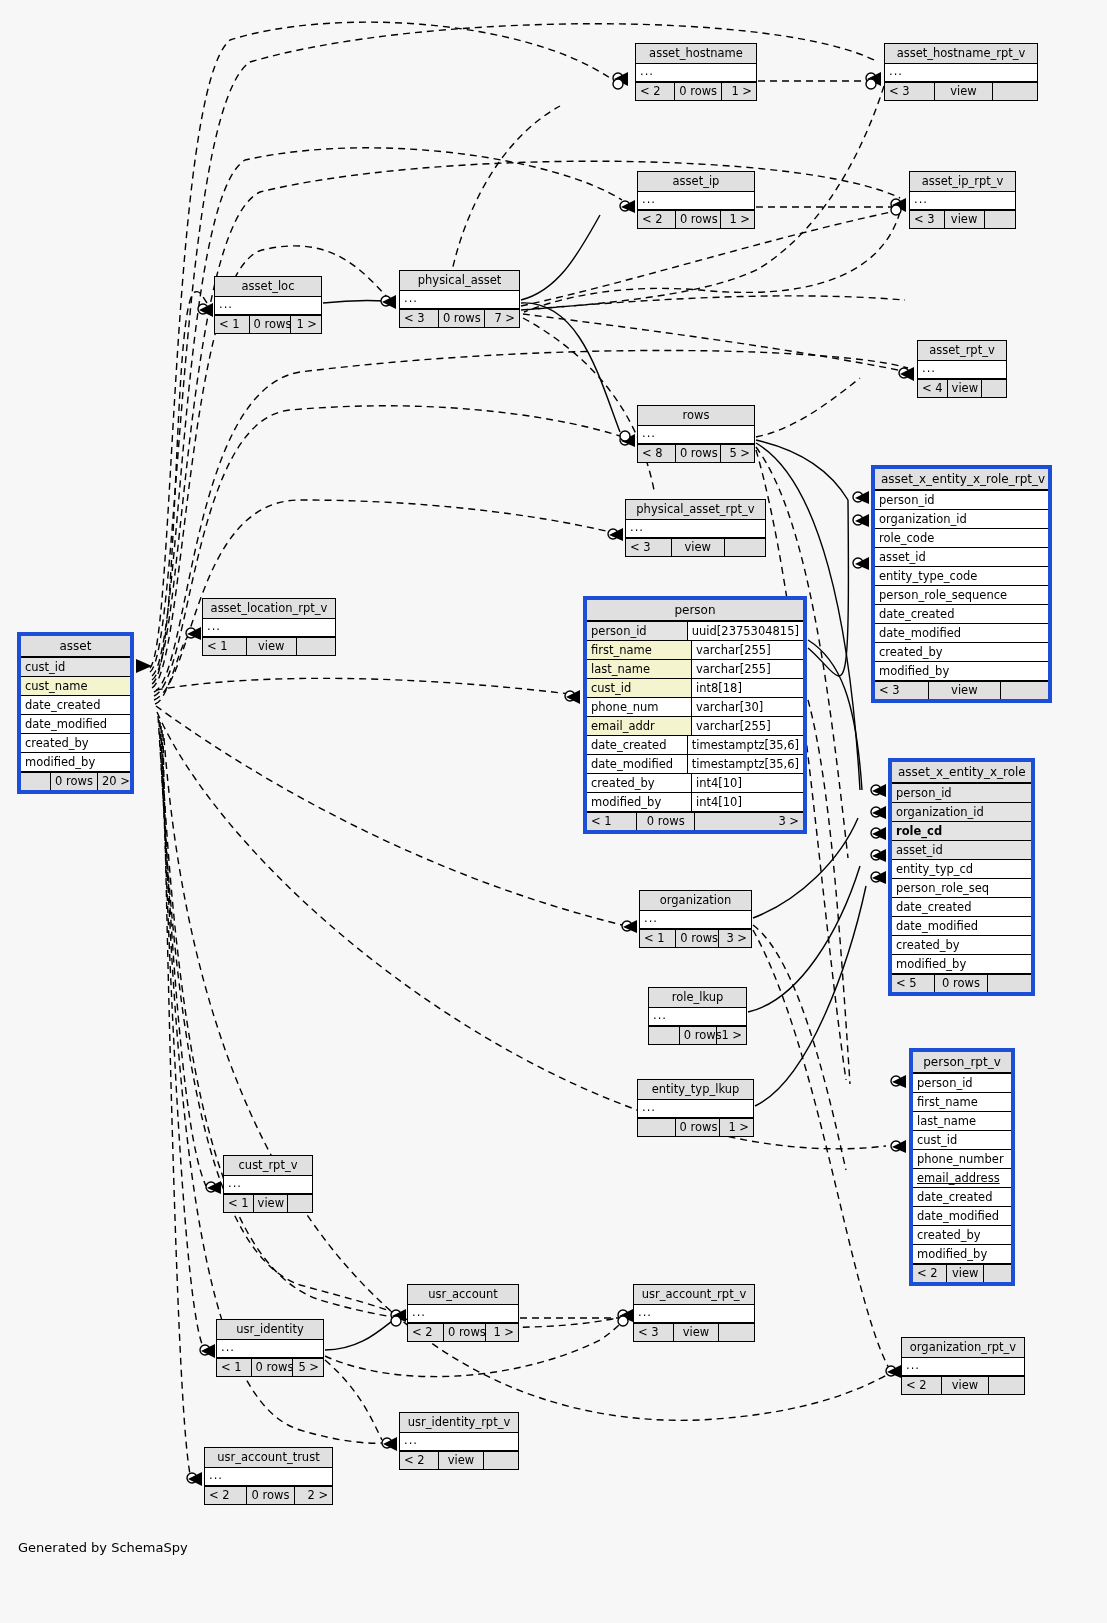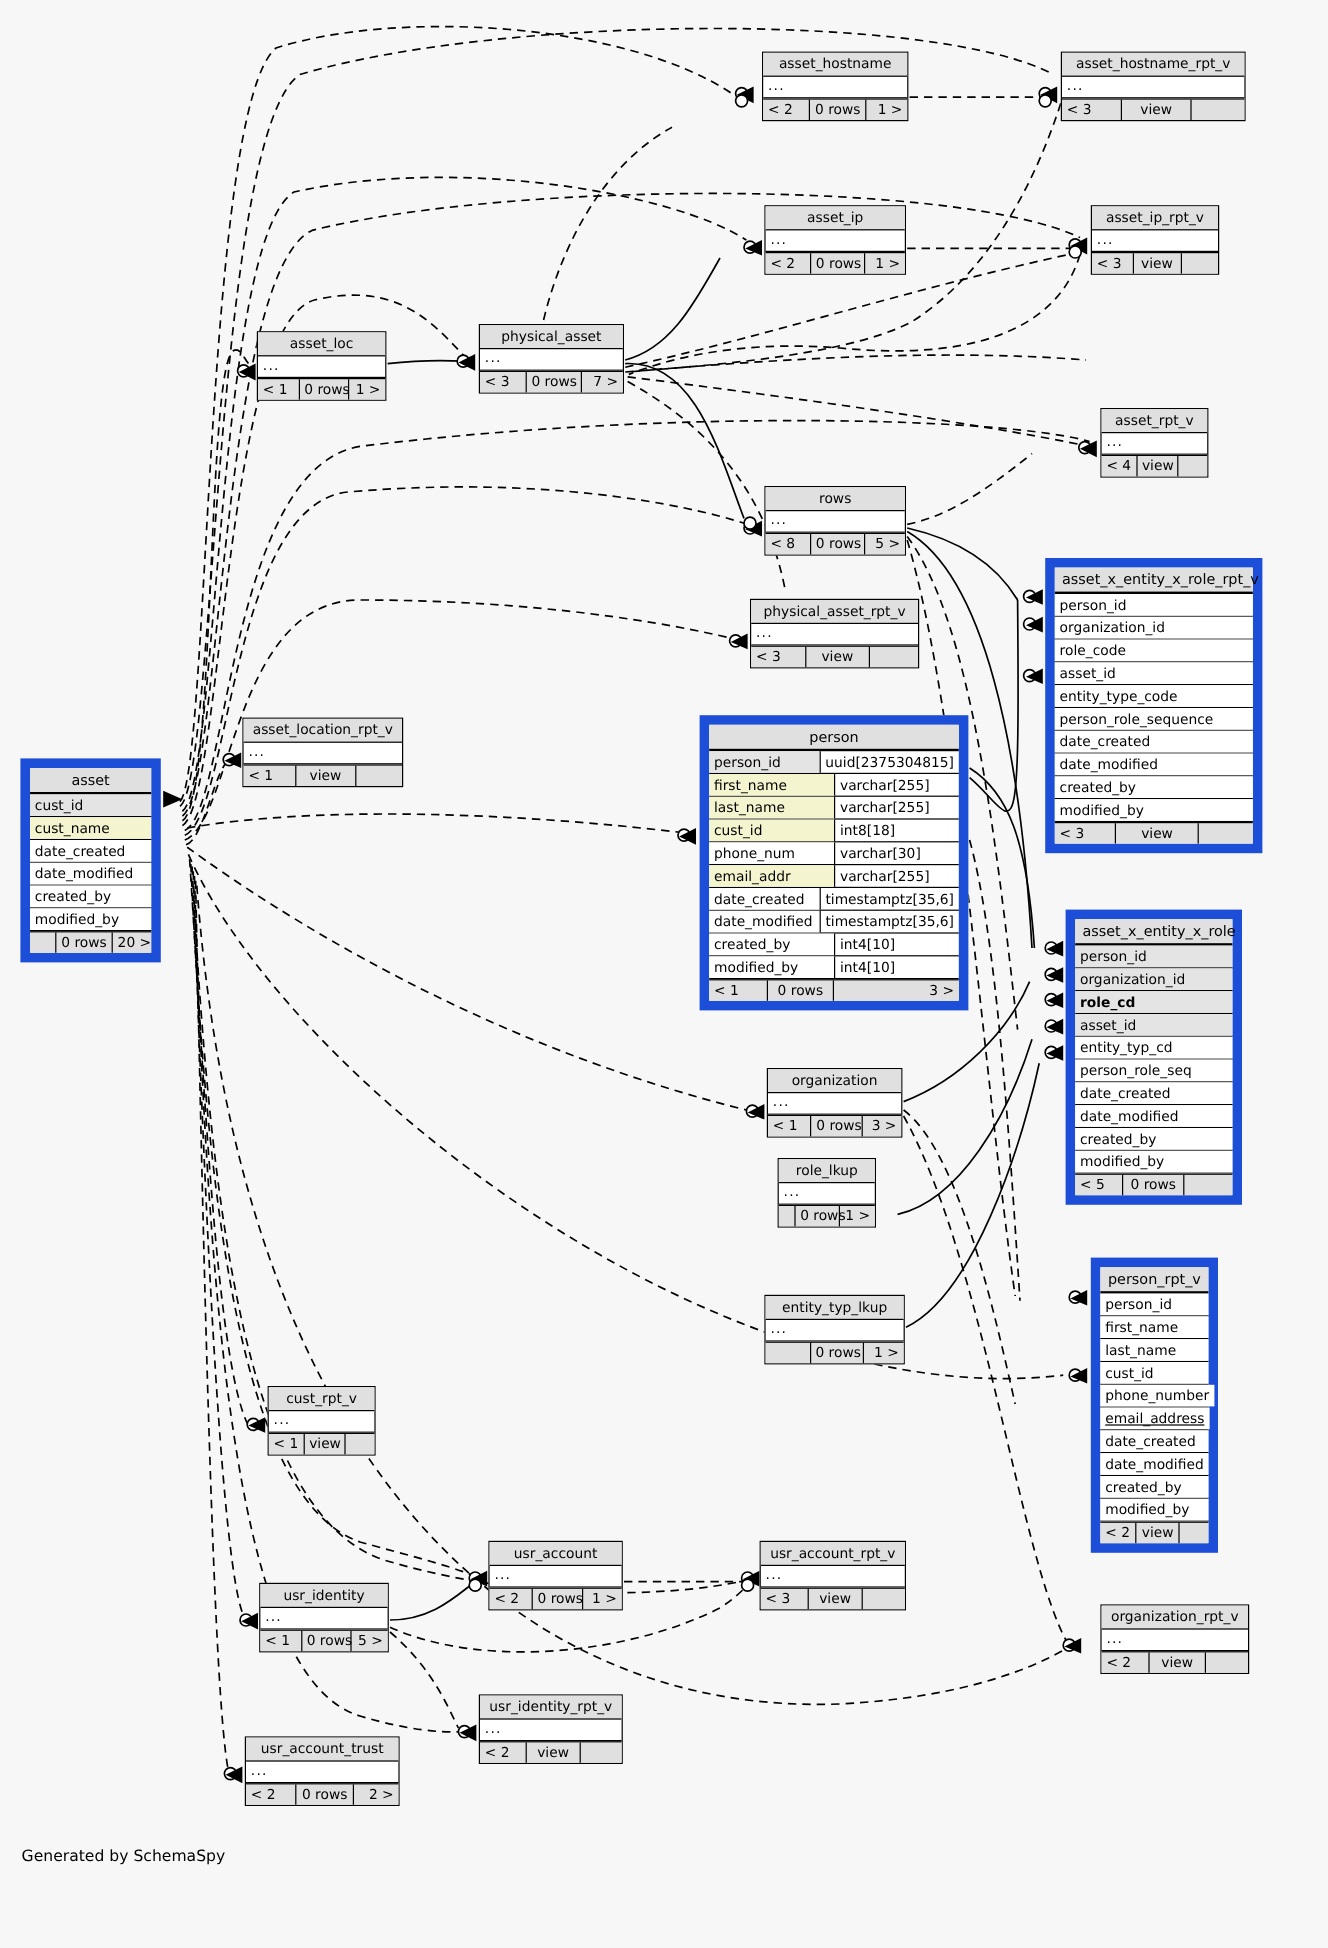--- a/index.html
+++ b/index.html
@@ -46,21 +46,21 @@
     text-align:center;
     white-space:nowrap;
     border-right:1px solid #000;
     box-sizing:border-box;
   }
   .foot > div:last-child{border-right:none;}
   .foot .f-l{text-align:left;}
   .foot .f-r{text-align:right;}
 
   
-  .node.detail{border:8px solid #1d4ed8;}
+  .node.detail{border:4px solid #1d4ed8;}
   .node.detail .title{
     border-bottom:2px solid #000;
     font-size:12px;padding:3px 6px;
   }
   .node.detail .col{
     display:flex;
     border-bottom:1px solid #000;
   }
   .node.detail .col:last-of-type{border-bottom:1px solid #000;}
   .node.detail .cname{
@@ -401,21 +401,21 @@
         <div class="title">organization</div>
         <div class="rowzone">
           <div class="ellipsis">...</div>
         </div>
         <div class="foot">
           <div class="f-l" style="width: 37.29px;">&lt; 1</div>
           <div style="width: 42.94px;">0 rows</div>
           <div class="f-r" style="width: 32.77px;">3 &gt;</div>
         </div>
       </div>
-      <div class="node" style="left: 648px; top: 965px; width: 82px;">
+      <div class="node" style="left: 648px; top: 987px; width: 99px;">
         <div class="title">role_lkup</div>
         <div class="rowzone">
           <div class="ellipsis">...</div>
         </div>
         <div class="foot">
           <div class="f-l" style="width: 32.67px;"></div>
           <div style="width: 37.62px;">0 rows</div>
           <div class="f-r" style="width: 28.71px;">1 &gt;</div>
         </div>
       </div>
@@ -467,21 +467,21 @@
         <div class="title">usr_identity</div>
         <div class="rowzone">
           <div class="ellipsis">...</div>
         </div>
         <div class="foot">
           <div class="f-l" style="width: 35.64px;">&lt; 1</div>
           <div style="width: 41.04px;">0 rows</div>
           <div class="f-r" style="width: 31.32px;">5 &gt;</div>
         </div>
       </div>
-      <div class="node" style="left: 901px; top: 1337px; width: 124px; margin-left: 16px;">
+      <div class="node" style="left: 901px; top: 1337px; width: 124px;">
         <div class="title">organization_rpt_v</div>
         <div class="rowzone">
           <div class="ellipsis">...</div>
         </div>
         <div class="foot">
           <div class="f-l" style="width: 40.92px;">&lt; 2</div>
           <div style="width: 47.12px;">view</div>
           <div class="f-r" style="width: 35.96px;"></div>
         </div>
       </div>

